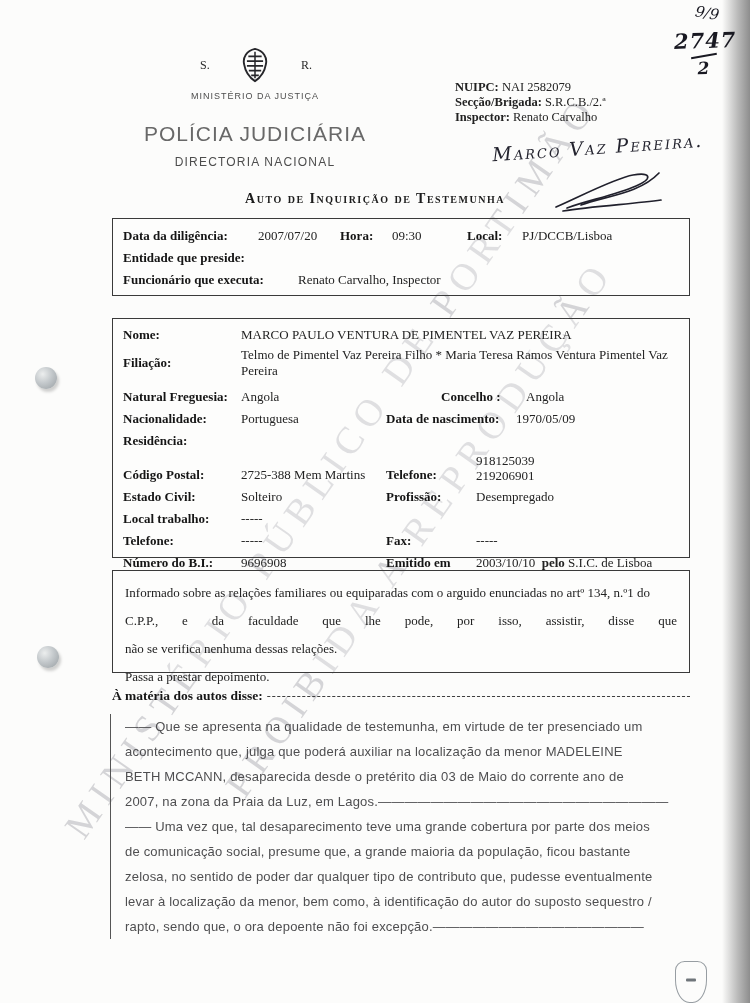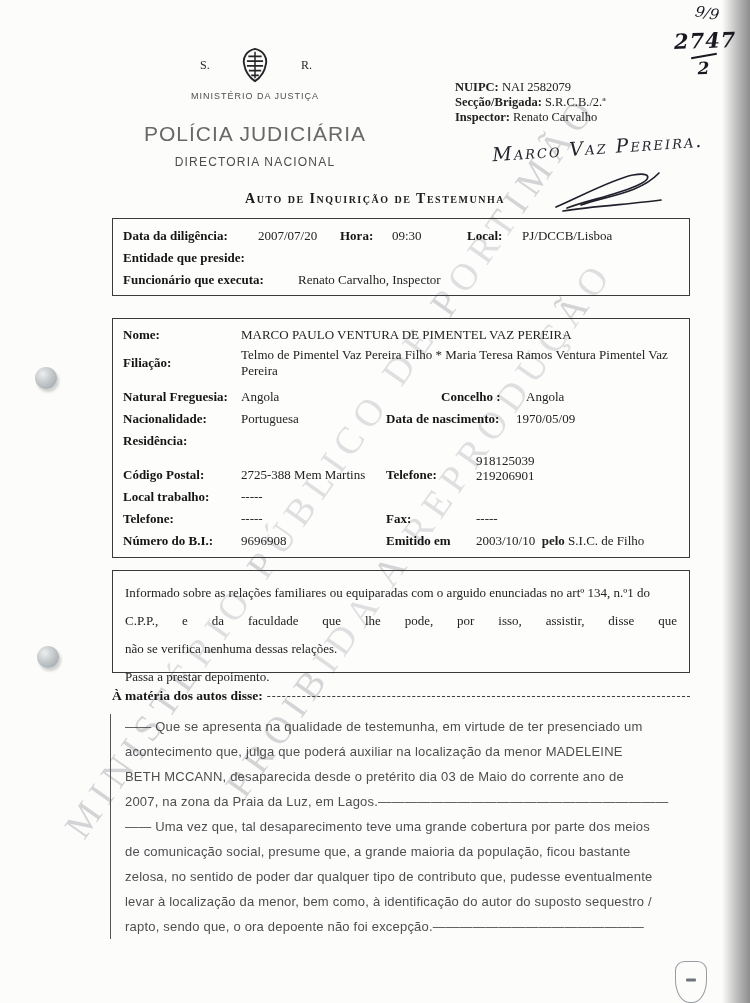--- a/index.html
+++ b/index.html
@@ -197,34 +197,40 @@
   <div class="frow" style="min-height:34px;">
     <span class="lab w118">Código Postal:</span>
     <span class="val w145">2725-388 Mem Martins</span>
     <span class="lab w90">Telefone:</span>
     <span class="val flex1 phones">
       <span style="display:block;">918125039</span>
       <span style="display:block;">219206901</span>
     </span>
   </div>
   <div class="frow">
+    <span class="lab w118">Estado Civil:</span>
+    <span class="val w145">Solteiro</span>
+    <span class="lab w90">Profissão:</span>
+    <span class="val flex1">Desempregado</span>
+  </div>
+  <div class="frow">
     <span class="lab w118">Local trabalho:</span>
     <span class="val flex1">-----</span>
   </div>
   <div class="frow">
     <span class="lab w118">Telefone:</span>
     <span class="val w145">-----</span>
     <span class="lab w90">Fax:</span>
     <span class="val flex1">-----</span>
   </div>
   <div class="frow">
     <span class="lab w118">Número do B.I.:</span>
     <span class="val w145">9696908</span>
     <span class="lab w90">Emitido em</span>
-    <span class="val flex1"><span>2003/10/10</span>&nbsp;&nbsp;<span class="bold-inline">pelo</span> <span>S.I.C. de Filho</span></span>
+    <span class="val flex1"><span>2003/10/10</span>&nbsp;&nbsp;<span class="bold-inline">pelo</span> <span>S.I.C. de Lisboa</span></span>
   </div>
 </div>
 
 <div class="abs box box3 notice">
   <div class="nline">Informado sobre as relações familiares ou equiparadas com o arguido enunciadas no artº 134, n.º1 do</div>
   <div class="stretch">C.P.P., e da faculdade que lhe pode, por isso, assistir, disse que</div>
   <div class="nline">não se verifica nenhuma dessas relações.</div>
   <div class="nline">Passa a prestar depoimento.</div>
 </div>
 

